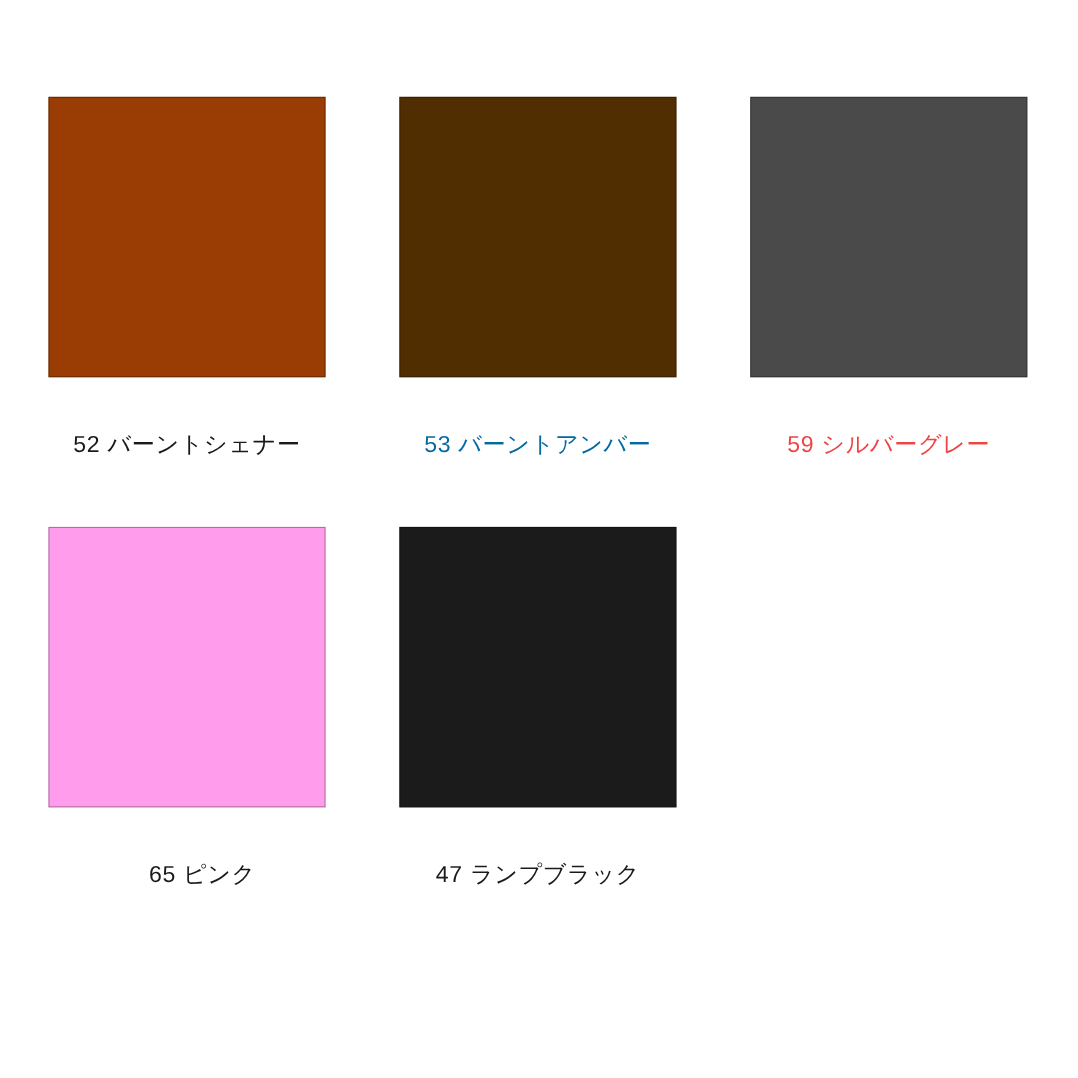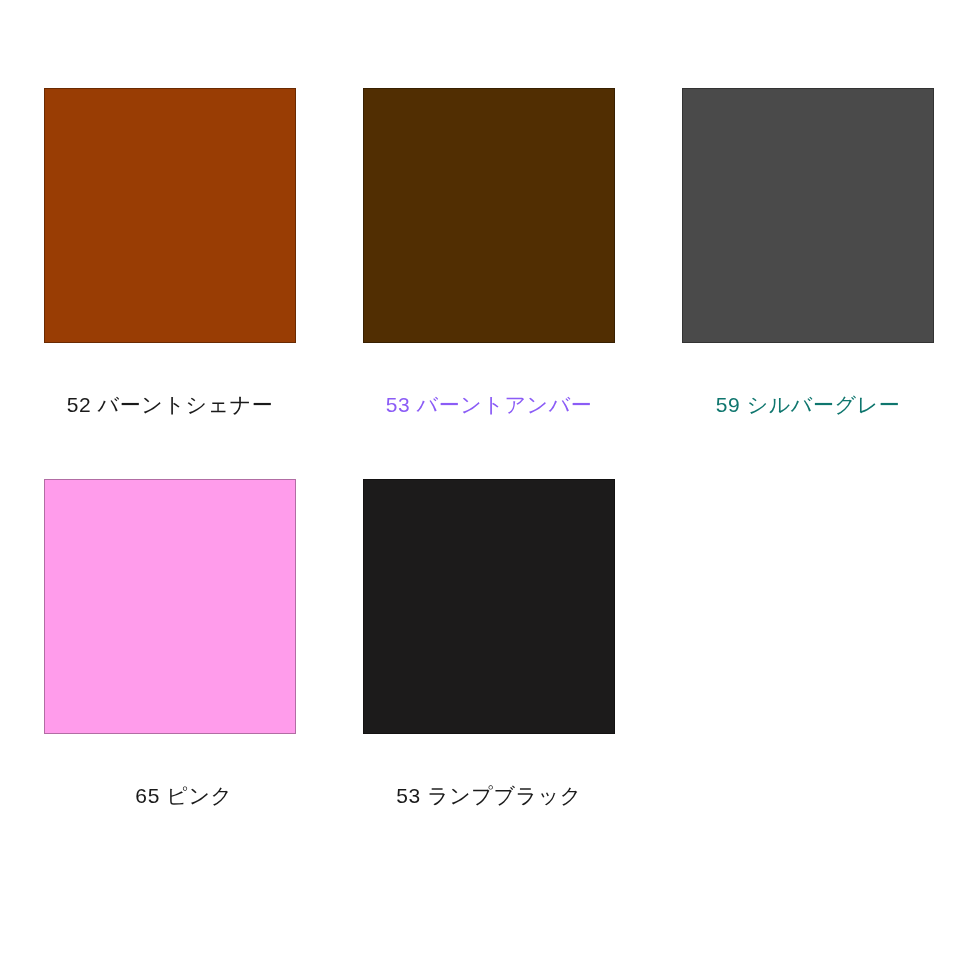--- a/index.html
+++ b/index.html
@@ -61,33 +61,33 @@
 <div class="swatch-sheet">
   <div class="swatch-grid">
 
     <div class="swatch-cell">
       <div class="swatch-chip" style="background-color: rgb(153, 61, 4);"></div>
       <div class="swatch-label" style="color: rgb(26, 26, 26);">52 バーントシェナー</div>
     </div>
 
     <div class="swatch-cell">
       <div class="swatch-chip" style="background-color: rgb(81, 46, 2);"></div>
-      <div class="swatch-label" style="color: #8b5cf6;">53 バーントアンバー</div>
+      <div class="swatch-label" style="color: #0369a1;">53 バーントアンバー</div>
     </div>
 
 
     <div class="swatch-cell">
       <div class="swatch-chip" style="background-color: rgb(74, 74, 74);"></div>
-      <div class="swatch-label" style="color: #0f766e;">59 シルバーグレー</div>
+      <div class="swatch-label" style="color: #ef4444;">59 シルバーグレー</div>
     </div>
 
     <div class="swatch-cell">
       <div class="swatch-chip" style="background-color: rgb(255, 156, 235);"></div>
       <div class="swatch-label" style="color: rgb(26, 26, 26); margin-left: 28px;">65 ピンク</div>
     </div>
 
     <div class="swatch-cell">
       <div class="swatch-chip" style="background-color: rgb(28, 27, 27);"></div>
-      <div class="swatch-label" style="color: rgb(26, 26, 26);">53 ランプブラック</div>
+      <div class="swatch-label" style="color: rgb(26, 26, 26);">47 ランプブラック</div>
     </div>
 
   </div>
 </div>
 
 </body></html>

